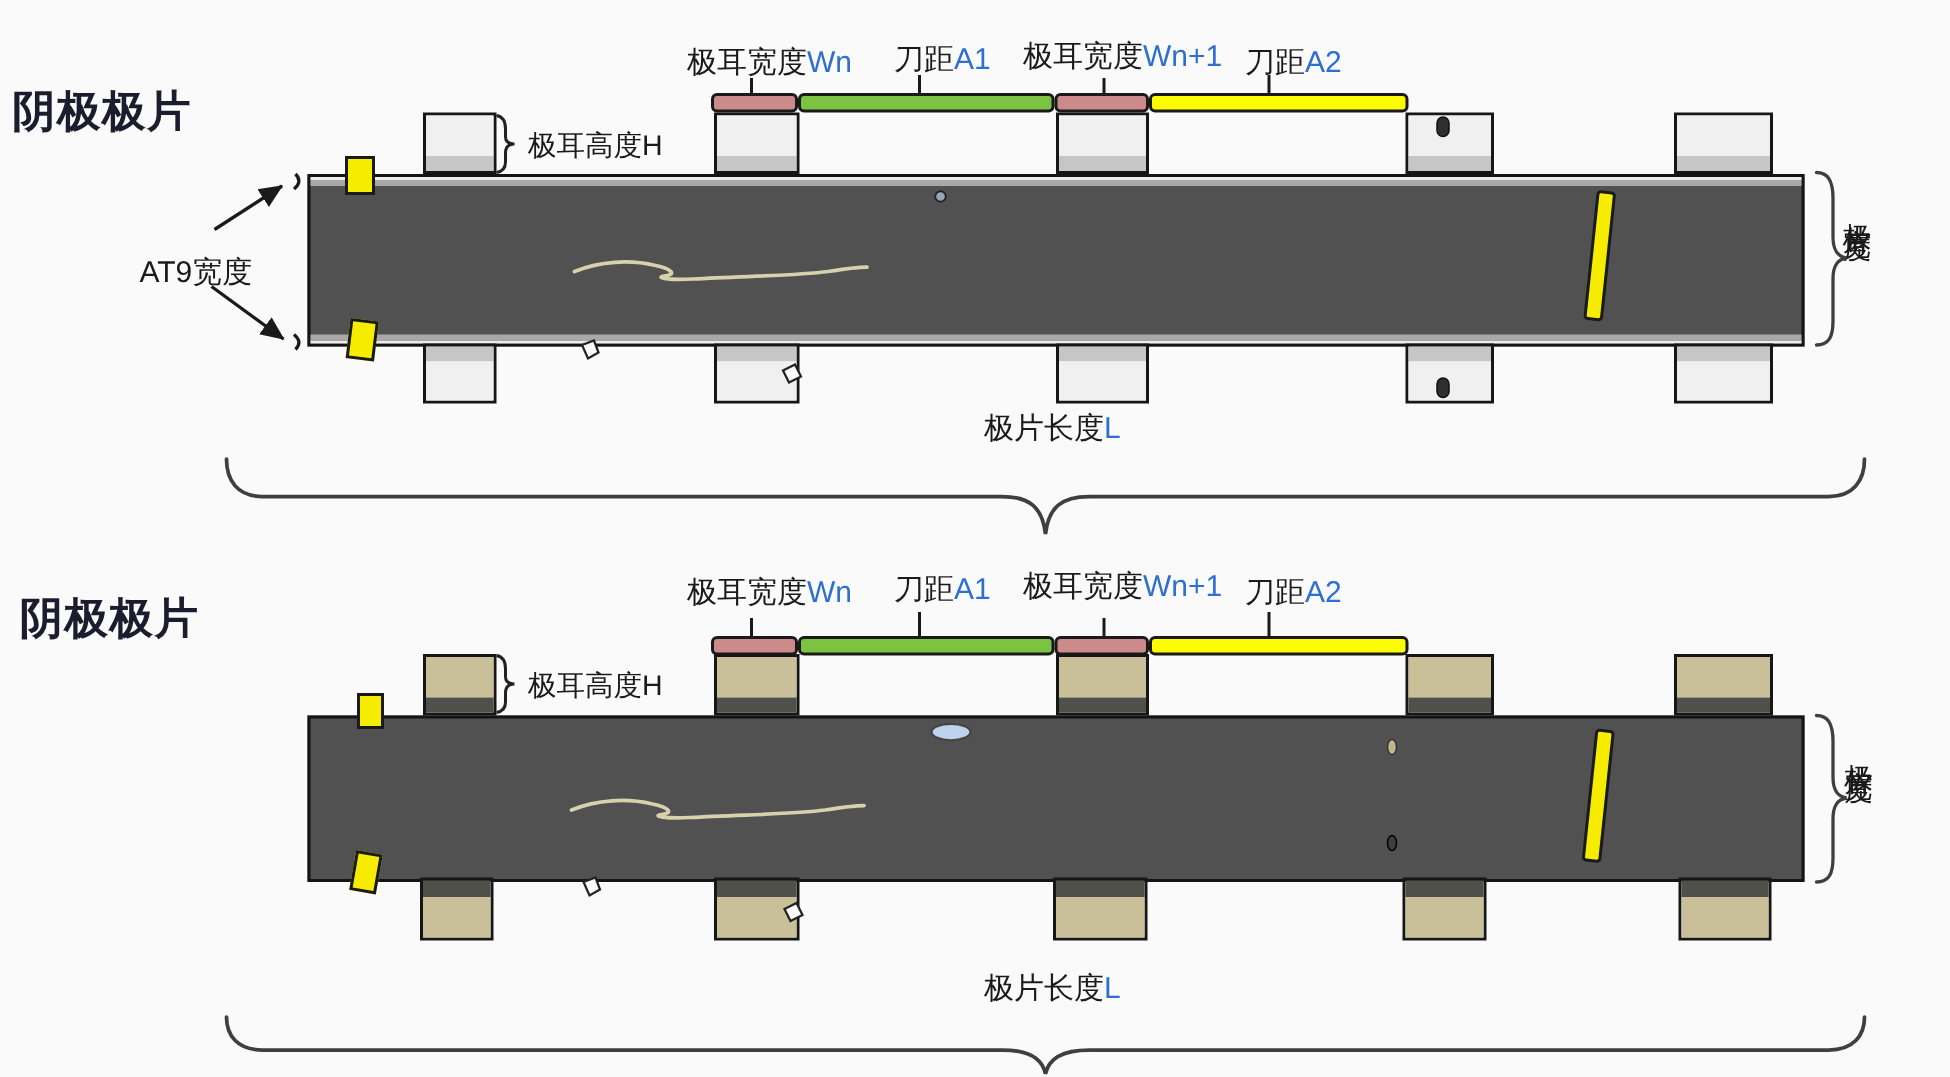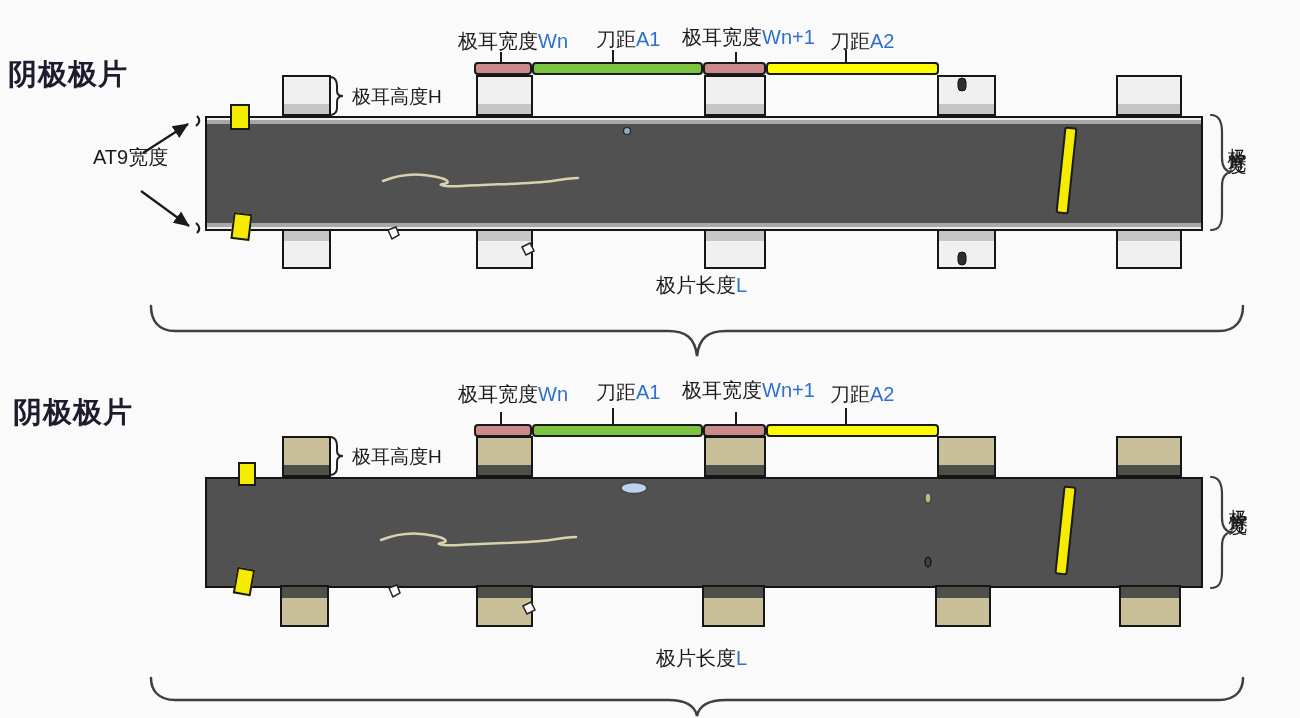--- a/index.html
+++ b/index.html
@@ -106,21 +106,21 @@
     </div>
   <div class="abs tab" style="left:937px;top:229px;width:59px;height:40px;">
     <div class="seg cath-band" style="top:0;height:10px;"></div>
       <div class="seg cath-body" style="bottom:0;height:26px;"></div>
     </div>
   <div class="abs tab" style="left:1116px;top:229px;width:66px;height:40px;">
     <div class="seg cath-band" style="top:0;height:10px;"></div>
       <div class="seg cath-body" style="bottom:0;height:26px;"></div>
     </div>
 
-  <div class="abs ann" style="left:93px;top:144px;">AT9宽度</div>
+  <div class="abs ann" style="left:93px;top:168px;">AT9宽度</div>
 
   <div class="abs ann" style="left:656px;top:272px;">
     <span>极片长度</span><span class="var">L</span>
   </div>
   <div class="abs vtext" style="left:1226px;top:133px;height:90px;">极片宽度</div>
 
   <div class="abs title" style="left:13px;top:393px;">阴极极片</div>
 
   <div class="abs ann" style="left:458px;top:381px;">
     <span>极耳宽度</span><span class="var">Wn</span>

